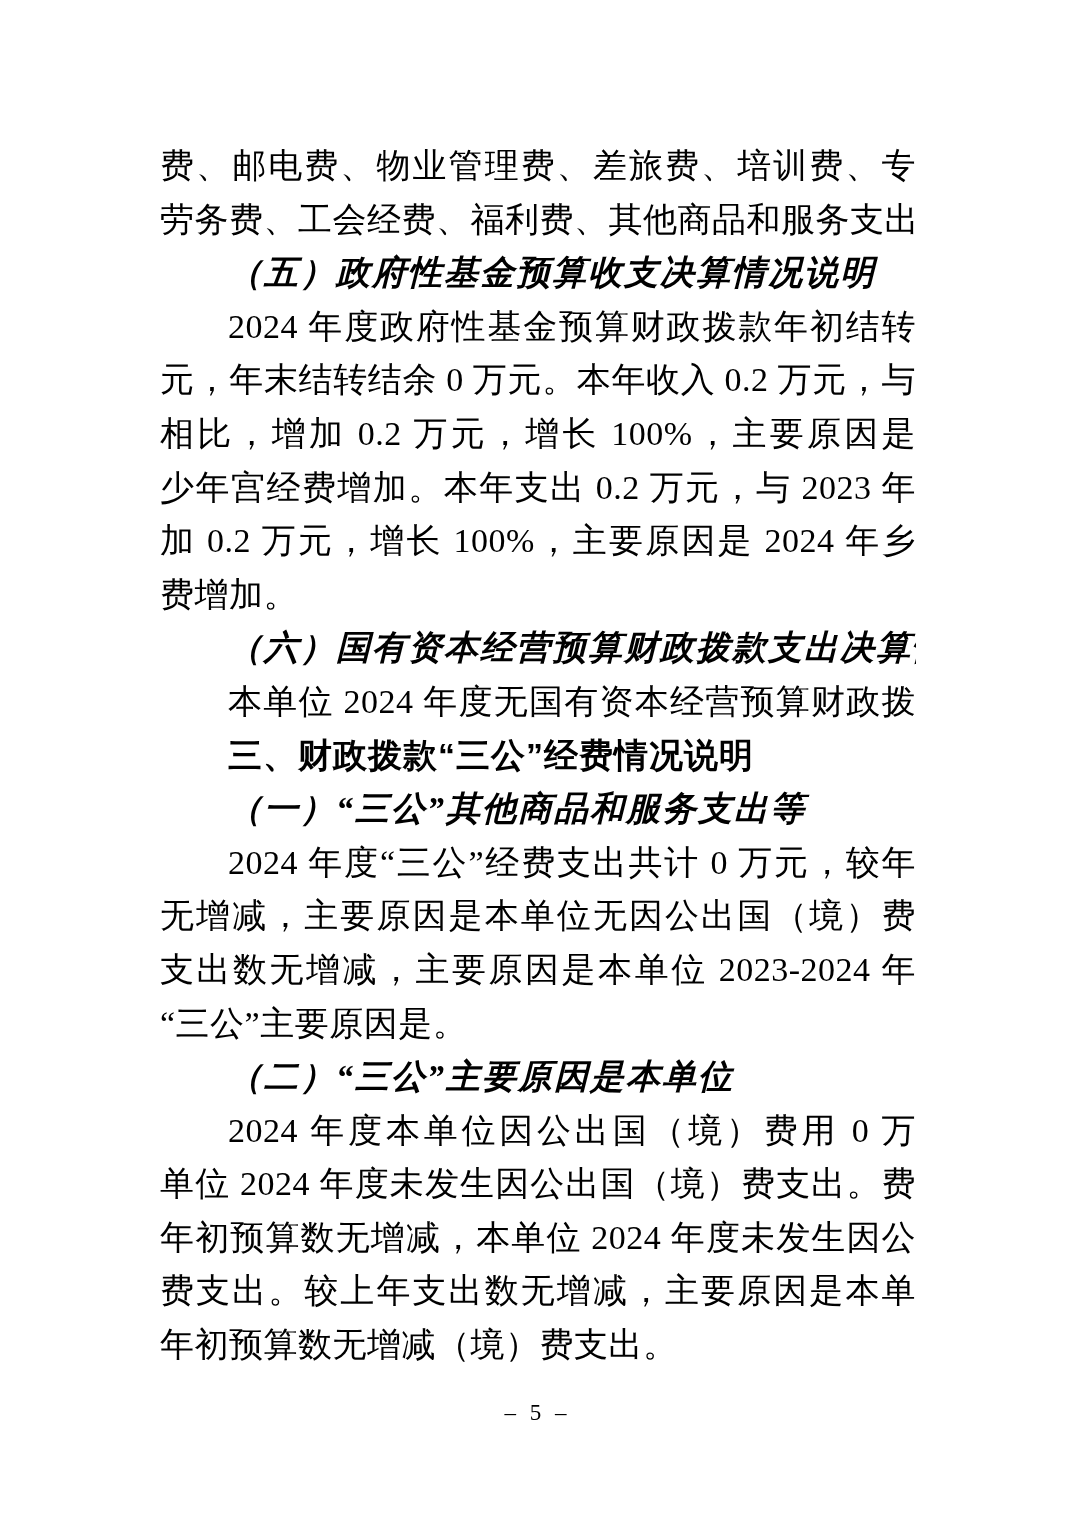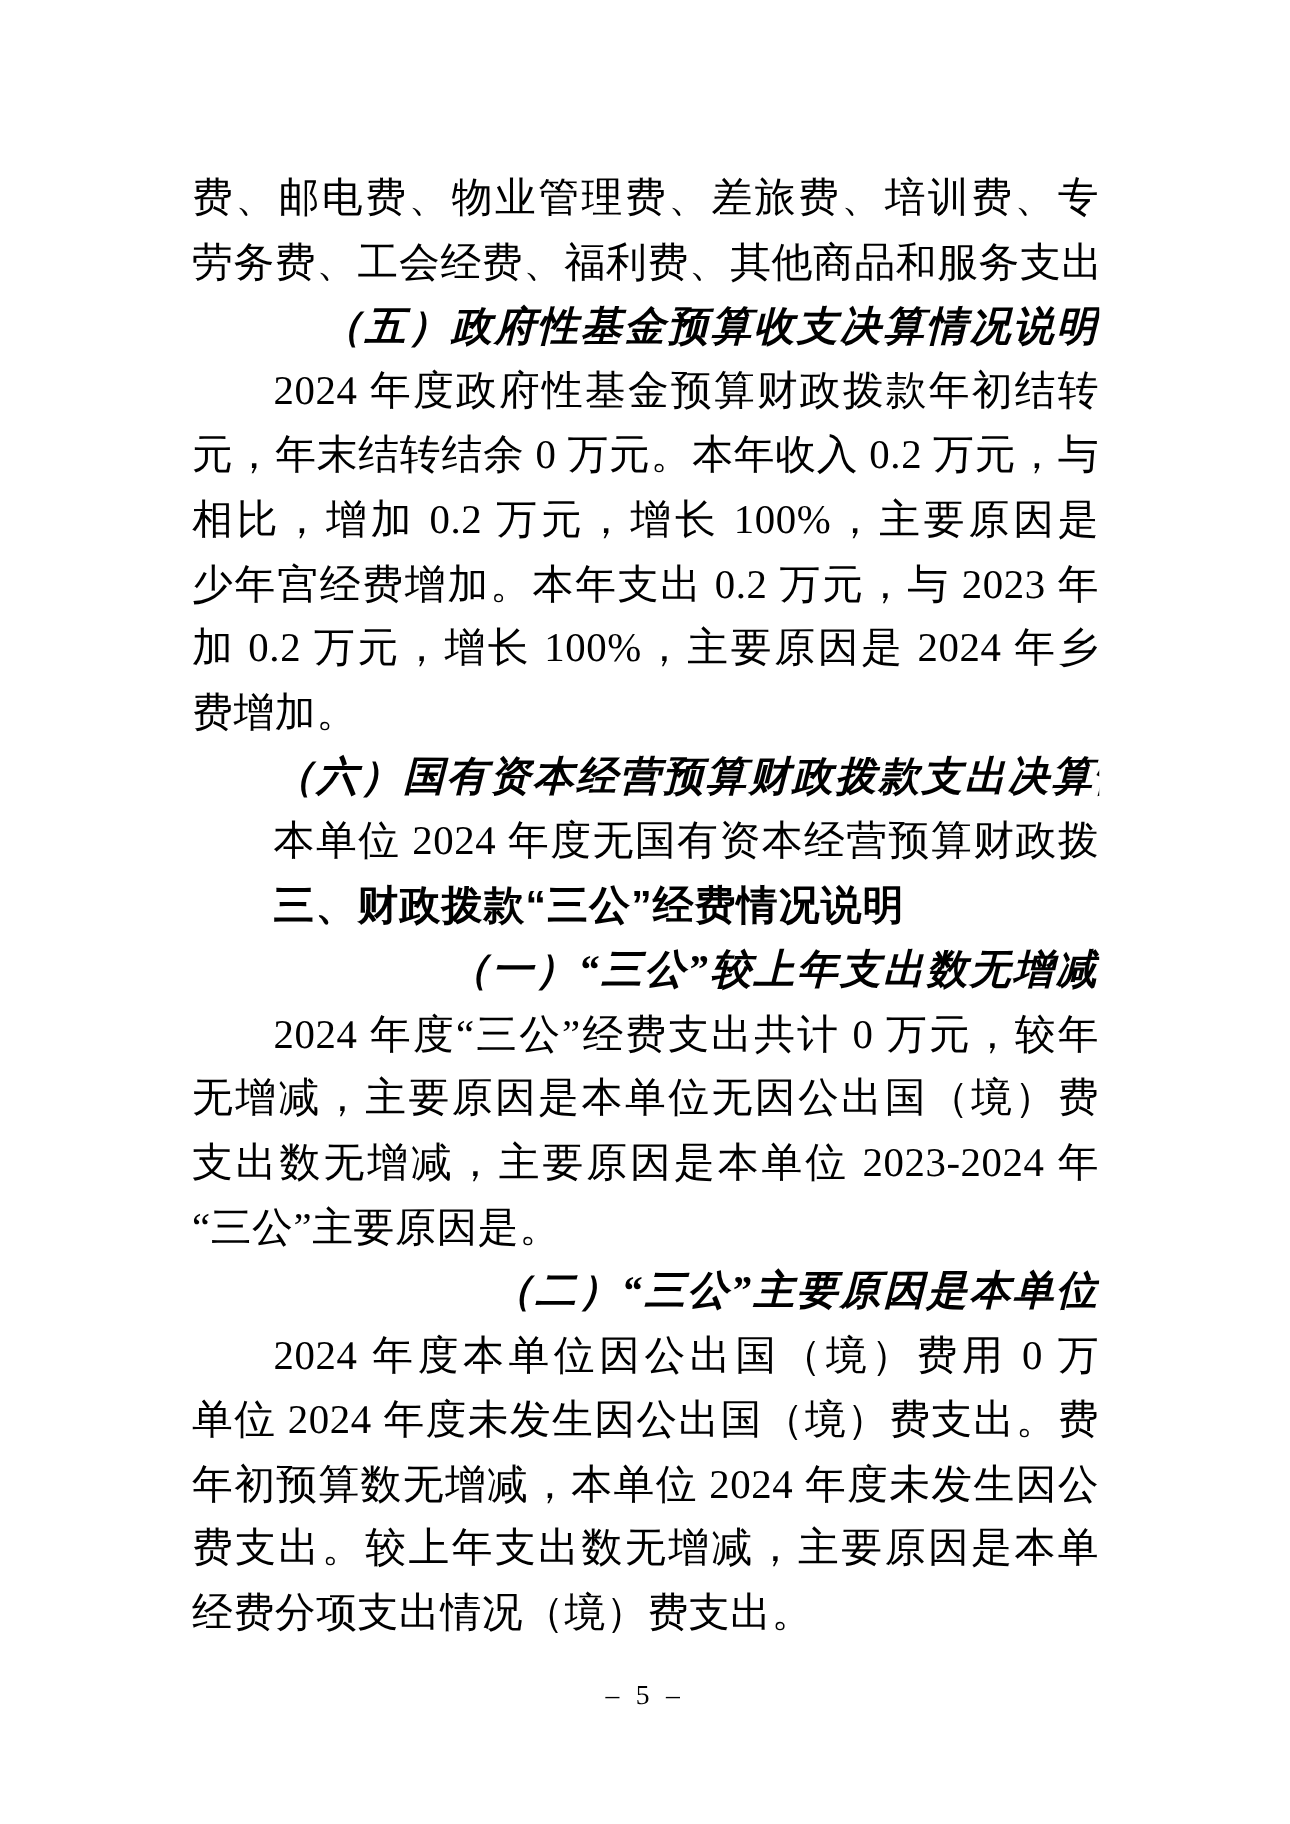--- a/index.html
+++ b/index.html
@@ -38,21 +38,20 @@
   }
   
   .line.indent {
     padding-left: 68px;
   }
   
   .line.kaiti {
     font-style: italic;
     font-weight: 600;
     letter-spacing: 2px;
-    text-align: right;
   }
   
   .line.heiti {
     font-family: Liberation Sans, sans-serif;
     font-weight: 700;
     letter-spacing: 1px;
   }
   .footer {
     position: absolute;
     top: 1398px;
@@ -76,27 +75,27 @@
     <div class="line kaiti indent">（五）政府性基金预算收支决算情况说明</div>
     <div class="line j indent">2024 年度政府性基金预算财政拨款年初结转结余 0 万</div>
     <div class="line j">元，年末结转结余 0 万元。本年收入 0.2 万元，与 2023 年度</div>
     <div class="line j">相比，增加 0.2 万元，增长 100%，主要原因是 2024 年乡村</div>
     <div class="line j">少年宫经费增加。本年支出 0.2 万元，与 2023 年度相比，增</div>
     <div class="line j">加 0.2 万元，增长 100%，主要原因是 2024 年乡村少年宫经</div>
     <div class="line">费增加。</div>
     <div class="line kaiti indent">（六）国有资本经营预算财政拨款支出决算情况说明</div>
     <div class="line j indent">本单位 2024 年度无国有资本经营预算财政拨款支出。</div>
     <div class="line heiti indent">三、财政拨款“三公”经费情况说明</div>
-    <div class="line kaiti indent">（一）“三公”较上年支出数无增减</div>
+    <div class="line kaiti indent">（一）“三公”其他商品和服务支出等</div>
     <div class="line j indent">2024 年度“三公”经费支出共计 0 万元，较年初预算数</div>
     <div class="line j">无增减，主要原因是本单位无因公出国（境）费用。较上年</div>
     <div class="line j">支出数无增减，主要原因是本单位 2023-2024 年度均未发生</div>
     <div class="line">“三公”主要原因是。</div>
     <div class="line kaiti indent">（二）“三公”主要原因是本单位</div>
     <div class="line j indent">2024 年度本单位因公出国（境）费用 0 万元，主要是本</div>
     <div class="line j">单位 2024 年度未发生因公出国（境）费支出。费用支出较</div>
     <div class="line j">年初预算数无增减，本单位 2024 年度未发生因公出国（境）</div>
     <div class="line j">费支出。较上年支出数无增减，主要原因是本单位 2023-2024</div>
-    <div class="line">经费分项支出情况（境）费支出。</div>
+    <div class="line">年初预算数无增减（境）费支出。</div>
   </div>
 
   <div class="footer">– 5 –</div>
 </div>
 
 </body></html>

